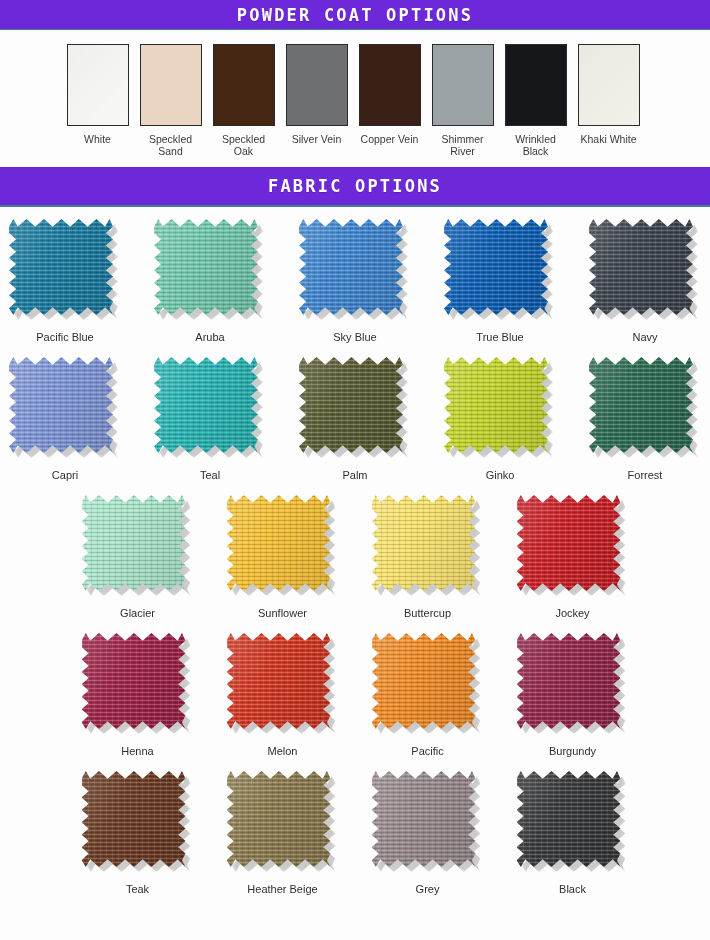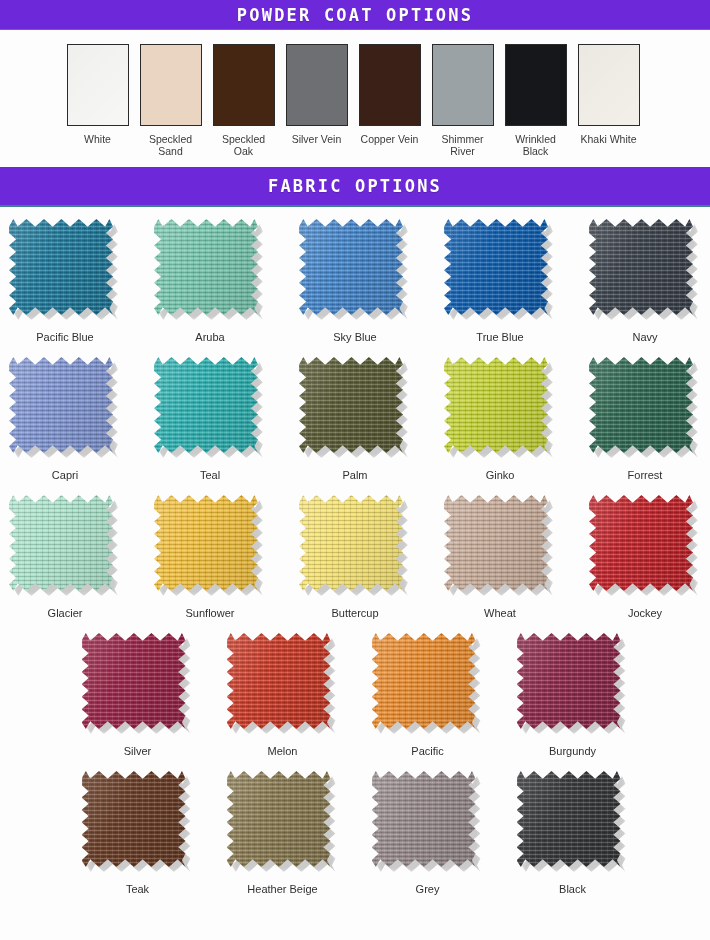--- a/index.html
+++ b/index.html
@@ -365,48 +365,38 @@
           <div class="swatch" style="background: rgb(247, 226, 107);">
             <div class="weave"></div>
             <div class="sheen"></div>
           </div>
         </div>
         <div class="fabric-label">Buttercup</div>
       </div>
       <div class="fabric-cell">
         <div class="swatch-wrap">
           <div class="swatch-shadow"></div>
-          <div class="swatch" style="background: rgb(201, 171, 151);">
-            <div class="weave"></div>
-            <div class="sheen"></div>
-          </div>
-        </div>
-        <div class="fabric-label">Wheat</div>
-      </div>
-      <div class="fabric-cell">
-        <div class="swatch-wrap">
-          <div class="swatch-shadow"></div>
           <div class="swatch" style="background: rgb(203, 31, 38);">
             <div class="weave"></div>
             <div class="sheen"></div>
           </div>
         </div>
         <div class="fabric-label">Jockey</div>
       </div>
     </div>
     <div class="fabric-row">
       <div class="fabric-cell">
         <div class="swatch-wrap">
           <div class="swatch-shadow"></div>
           <div class="swatch" style="background: rgb(158, 34, 72);">
             <div class="weave"></div>
             <div class="sheen"></div>
           </div>
         </div>
-        <div class="fabric-label">Silver</div>
+        <div class="fabric-label">Henna</div>
       </div>
       <div class="fabric-cell">
         <div class="swatch-wrap">
           <div class="swatch-shadow"></div>
           <div class="swatch" style="background: rgb(210, 54, 33);">
             <div class="weave"></div>
             <div class="sheen"></div>
           </div>
         </div>
         <div class="fabric-label">Melon</div>

